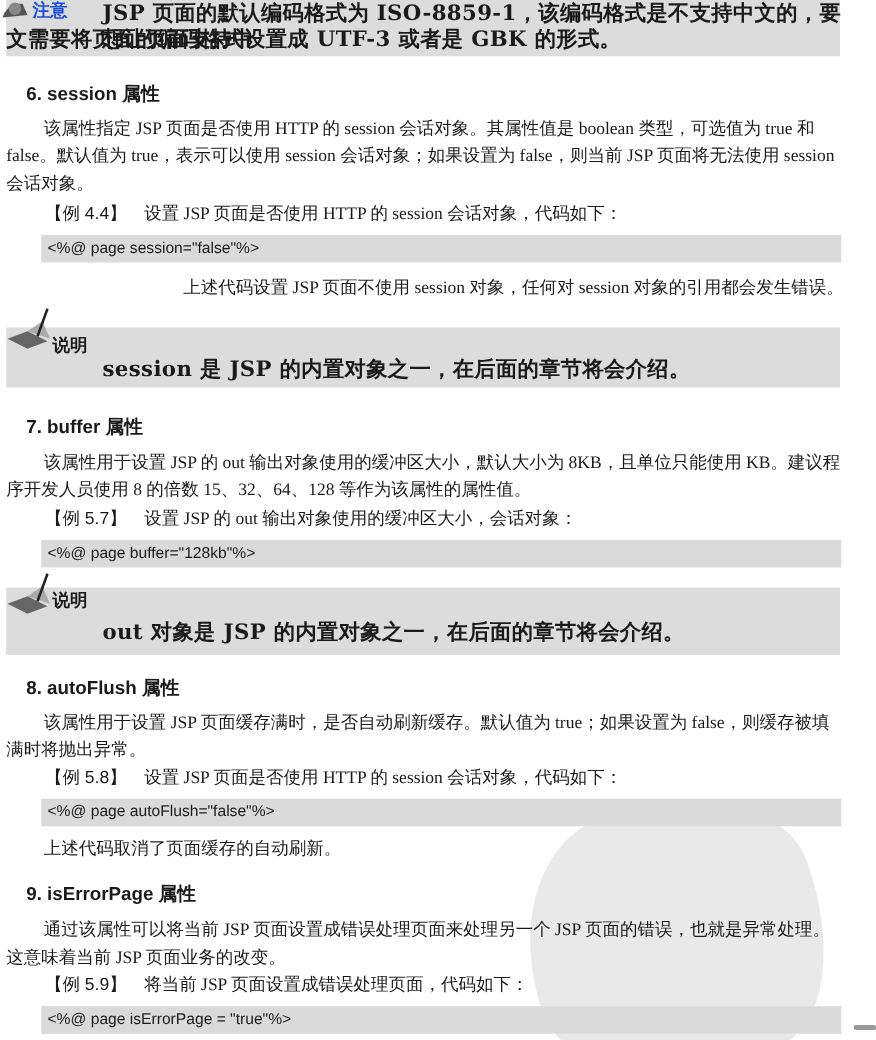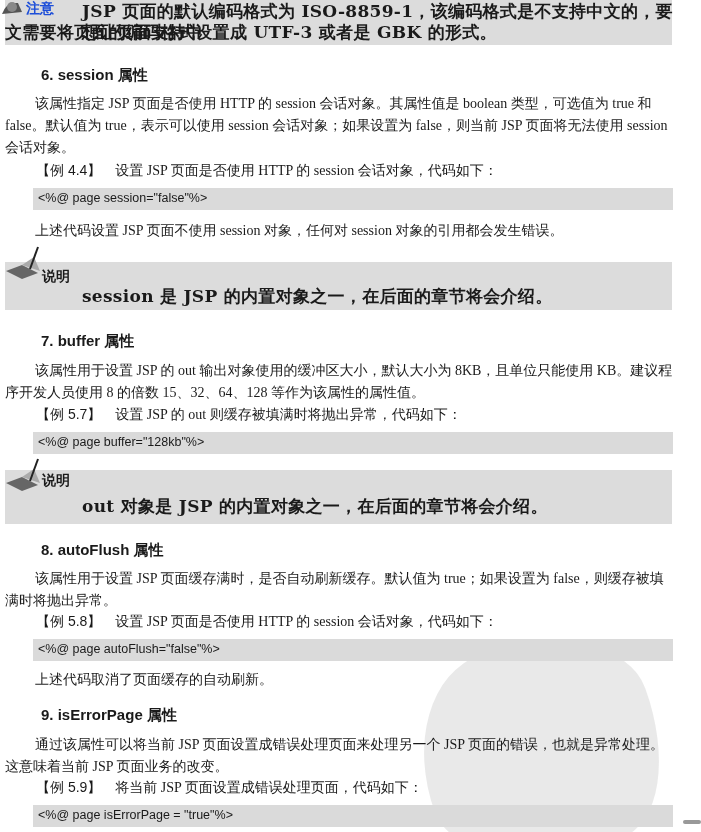--- a/index.html
+++ b/index.html
@@ -14,21 +14,21 @@
       transform: rotate(-20deg); opacity: 0.8;
     }
     .note-box {
       position: absolute; left: 5px; width: 667px; background: #dcdcdc;
     }
     .note-text {
       position: absolute; font-size: 17px; line-height: 21px; font-weight: bold;
       font-family: "DejaVu Serif", serif; letter-spacing: 0.3px;
     }
     .heading {
-      position: absolute; left: 41px; font-family: "Liberation Sans", "DejaVu Sans", sans-serif;
+      position: absolute; left: 21px; font-family: "Liberation Sans", "DejaVu Sans", sans-serif;
       font-size: 15px; font-weight: bold;
     }
     .para {
       position: absolute; left: 5px; width: 670px; font-size: 14px; line-height: 22px;
       text-indent: 30px; font-family: "Liberation Serif", "DejaVu Serif", serif;
     }
     .example {
       position: absolute; left: 36px; font-size: 14px; font-family: "Liberation Serif", serif;
     }
     .example .lbl { font-family: "Liberation Sans", sans-serif; margin-right: 14px; }
@@ -62,34 +62,34 @@
 <div class="note-text" style="left:5px; top:22px; width:660px;">文需要将页面的编码格式设置成 UTF-3 或者是 GBK 的形式。</div>
 
 <div class="heading" style="top:66px;">6. session 属性</div>
 <div class="para" style="top:93px;">该属性指定 JSP 页面是否使用 HTTP 的 session 会话对象。其属性值是 boolean 类型，可选值为 true 和 false。默认值为 true，表示可以使用 session 会话对象；如果设置为 false，则当前 JSP 页面将无法使用 session 会话对象。</div>
 <div class="example" style="top:162px;">
   <span class="lbl">【例 4.4】</span><span>设置 JSP 页面是否使用 HTTP 的 session 会话对象，代码如下：</span>
 </div>
 <div class="code-box" style="top:188px;">
   <span>&lt;%@ page session="false"%&gt;</span>
 </div>
-<div class="para" style="top:220px;">上述代码设置 JSP 页面不使用 session 对象，任何对 session 对象的引用都会发生错误。</div>
+<div class="para" style="top:220px;text-align:right;">上述代码设置 JSP 页面不使用 session 对象，任何对 session 对象的引用都会发生错误。</div>
 <div class="note-box" style="top:262px; height:48px;"></div>
 <svg class="icon" style="left:4px; top:243px;" width="40" height="40" viewBox="0 0 40 40">
   <path d="M2 28 L18 22 L34 30 L18 36 Z" fill="#666"></path>
   <path d="M18 22 L30 14 L36 28 Z" fill="#aaa"></path>
   <line x1="26" y1="26" x2="34" y2="4" stroke="#222" stroke-width="2"></line>
 </svg>
 <span class="icon-label" style="left:42px; top:268px;">说明</span>
 <div class="note-text" style="left:82px; top:286px;">session 是 JSP 的内置对象之一，在后面的章节将会介绍。</div>
 
 <div class="heading" style="top:332px;">7. buffer 属性</div>
 <div class="para" style="top:360px;">该属性用于设置 JSP 的 out 输出对象使用的缓冲区大小，默认大小为 8KB，且单位只能使用 KB。建议程序开发人员使用 8 的倍数 15、32、64、128 等作为该属性的属性值。</div>
 <div class="example" style="top:406px;">
-  <span class="lbl">【例 5.7】</span><span>设置 JSP 的 out 则缓存被填满时将抛出异常，代码如下：</span>
+  <span class="lbl">【例 5.7】</span><span>设置 JSP 的 out 输出对象使用的缓冲区大小，会话对象：</span>
 </div>
 <div class="code-box" style="top:432px;">
   <span>&lt;%@ page buffer="128kb"%&gt;</span>
 </div>
 <div class="note-box" style="top:470px; height:54px;"></div>
 <svg class="icon" style="left:4px; top:455px;" width="40" height="40" viewBox="0 0 40 40">
   <path d="M2 28 L18 22 L34 30 L18 36 Z" fill="#666"></path>
   <path d="M18 22 L30 14 L36 28 Z" fill="#aaa"></path>
   <line x1="26" y1="26" x2="34" y2="4" stroke="#222" stroke-width="2"></line>
 </svg>

